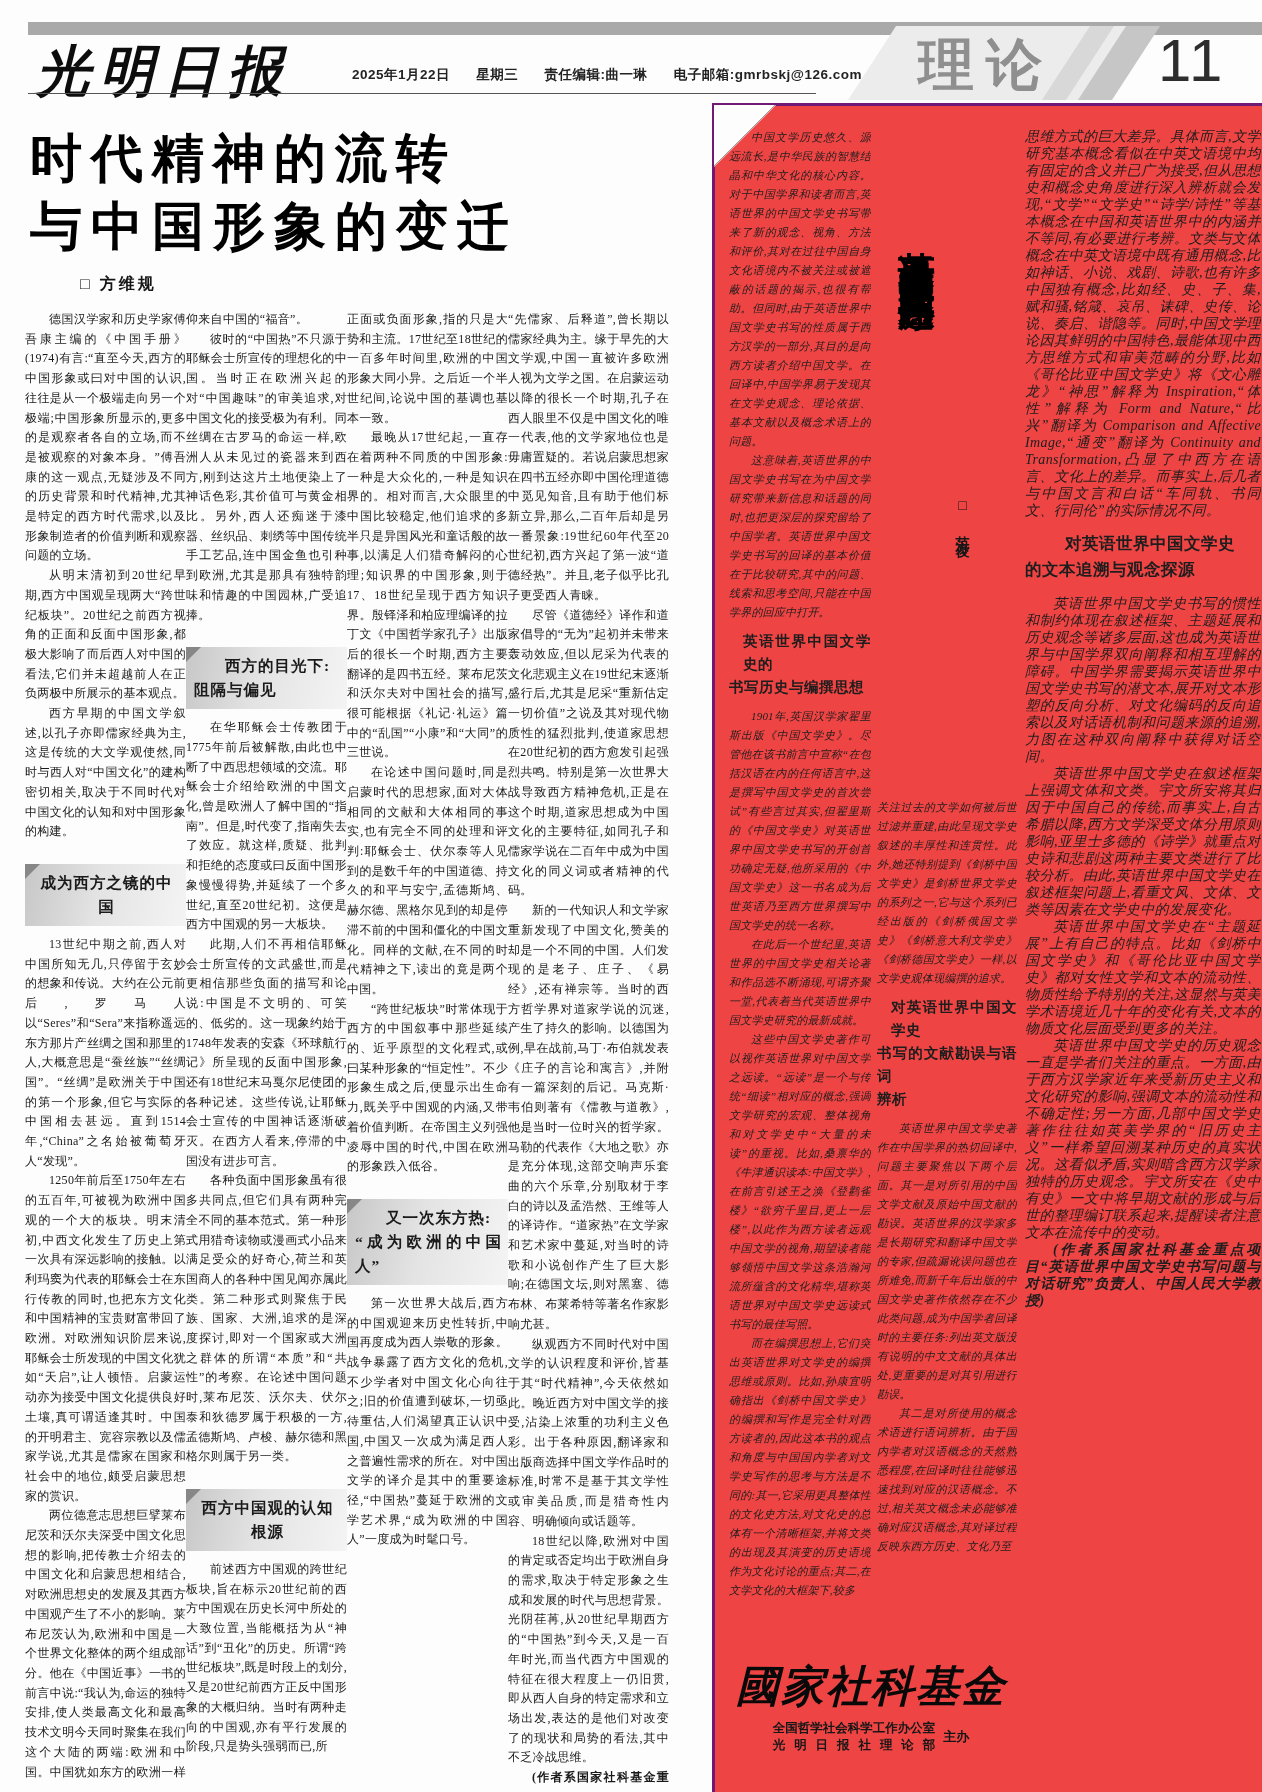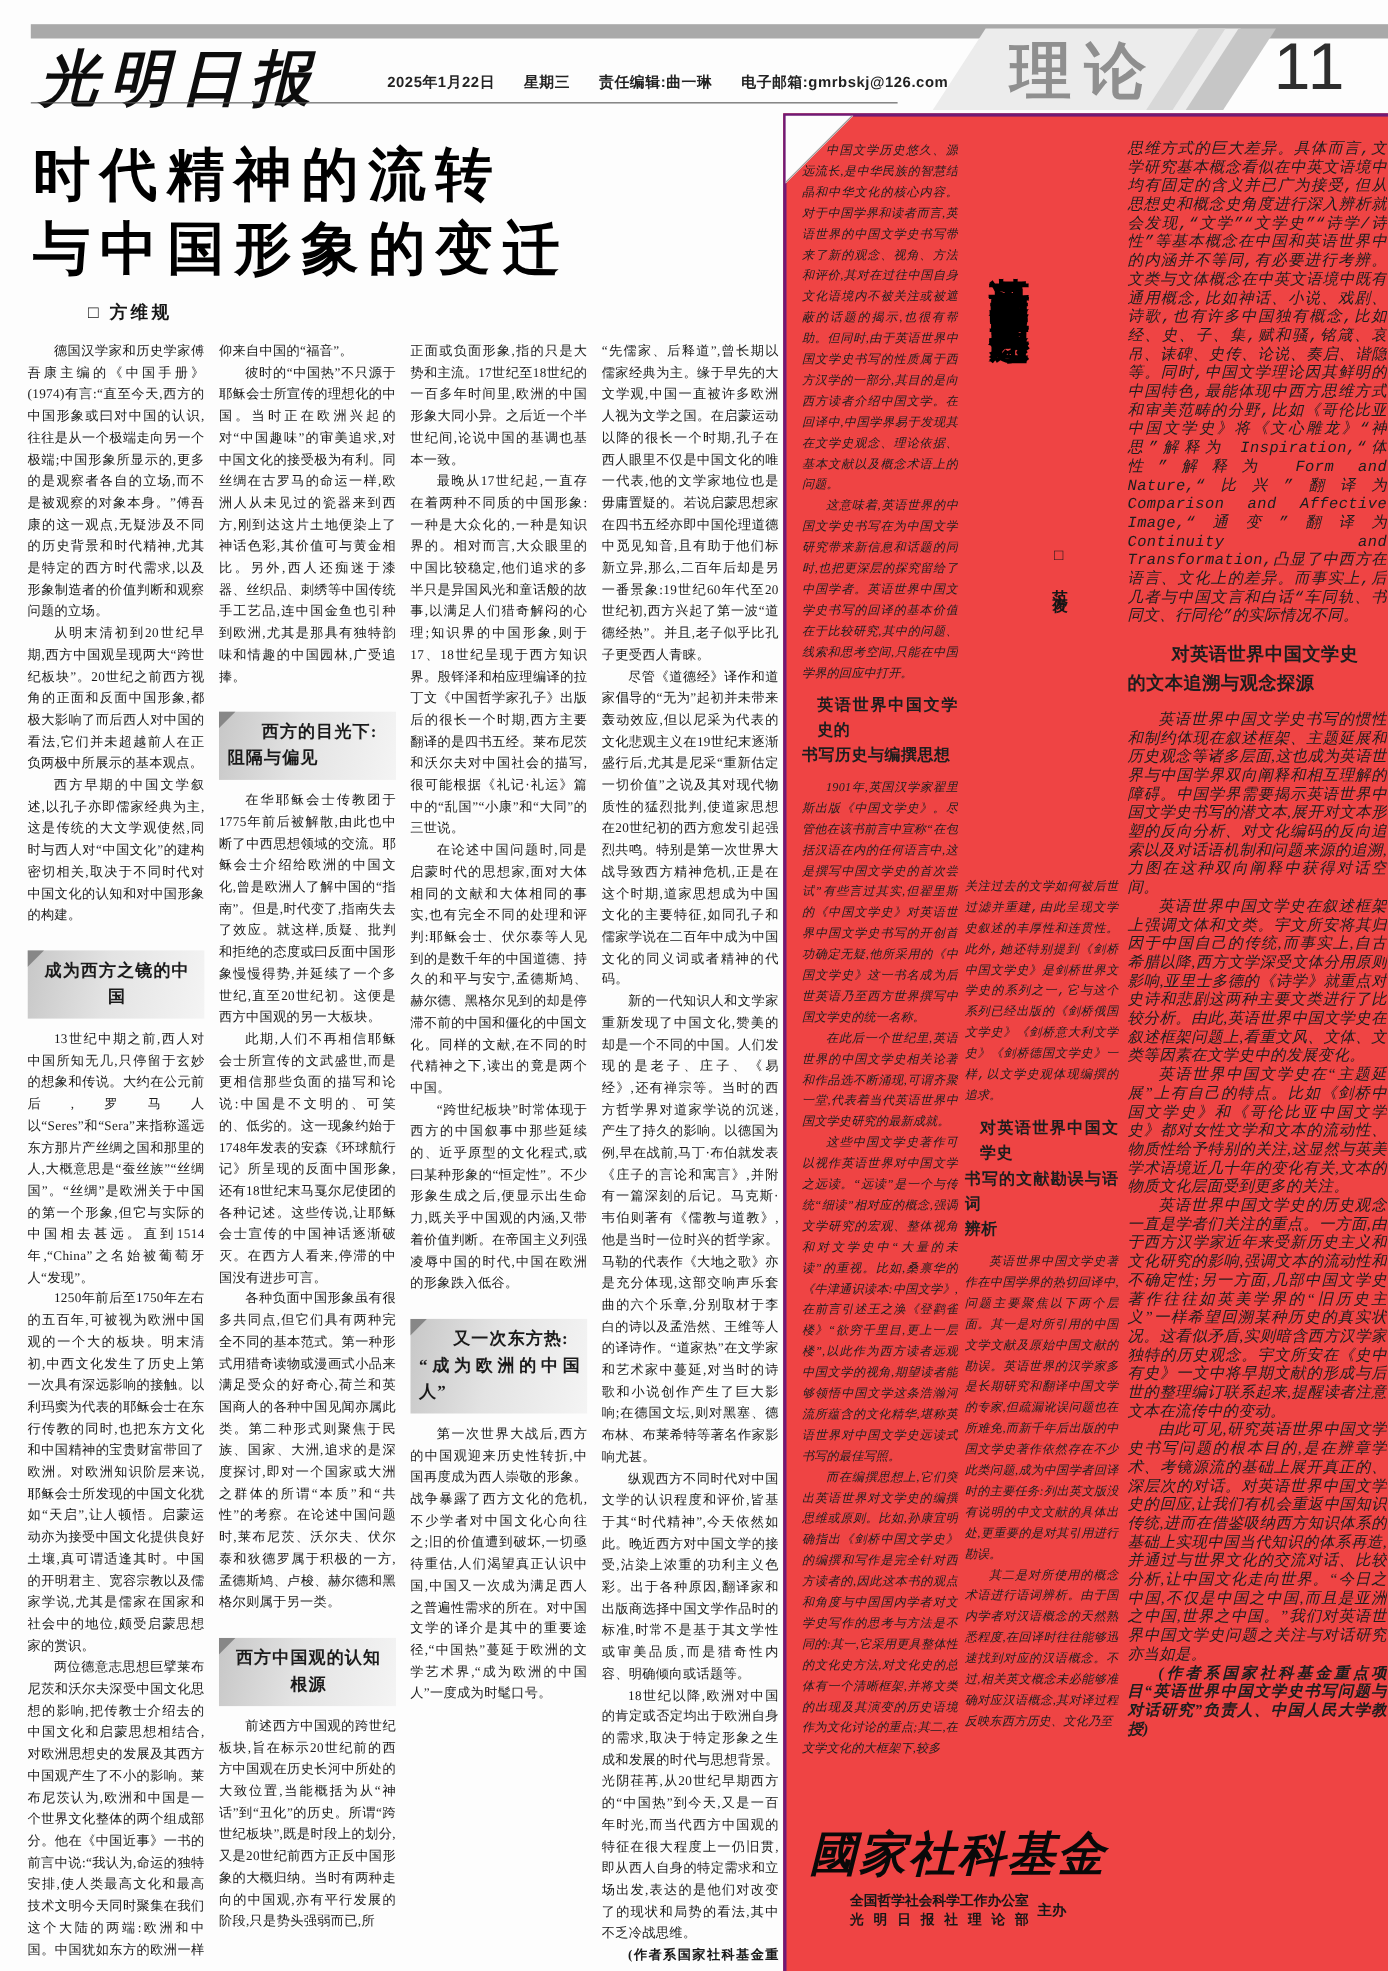--- a/index.html
+++ b/index.html
@@ -18,21 +18,21 @@
   .pg2{left:1066px;width:24px;background:#d8d8d8;}
   .pg3{left:1102px;width:34px;background:#c6c6c6;}
   .secname{position:absolute;left:918px;top:28px;font-size:56px;font-weight:900;color:#8f8f8f;
         letter-spacing:12px;}
   .pageno{position:absolute;left:1158px;top:26px;font-size:60px;color:#2e2e2e;
         font-family:"Liberation Sans","DejaVu Sans",sans-serif;font-weight:400;letter-spacing:2px;}
   
   .hl{position:absolute;left:30px;font-size:52px;font-weight:900;letter-spacing:9px;color:#000;}
   .hl1{top:124px;} .hl2{top:192px;}
   .byline{position:absolute;left:32px;top:274px;font-size:16px;font-weight:700;letter-spacing:3px;margin-left:48px;}
-  .lcols{position:absolute;left:25px;top:310px;width:684px;height:1474px;display:flex;gap:13px;align-items:center;}
+  .lcols{position:absolute;left:25px;top:310px;width:684px;height:1474px;display:flex;align-items:center;}
   .lcol{width:161px;height:1474px;overflow:hidden;text-align:justify;
         font-size:12px;line-height:19.7px;letter-spacing:.3px;color:#1a1a1a;}
   .lcol p{margin:0;text-indent:2em;}
   .lcol p.noind{text-indent:0;}
   
   .shead{position:relative;margin:22px 0 9px 0;padding:7px 6px 7px 8px;font-weight:700;font-size:15.5px;
         line-height:24px;letter-spacing:1px;text-indent:0;
         background:linear-gradient(100deg,#c7c7c7 0%,#e3e3e3 45%,#f4f4f4 100%);}
   .shead::before{content:"";position:absolute;left:0;top:0;width:0;height:0;
         border-top:15px solid #878787;border-right:15px solid transparent;}
@@ -41,21 +41,21 @@
   .shead.center{text-align:center;}
   
   .rbox{position:absolute;left:712px;top:103px;width:547px;height:1686px;border:3px solid #701a75;background:#ef4444;}
   .corner-svg{position:absolute;left:-1px;top:-1px;}
   .kai{font-style:italic;}
   .rcol{position:absolute;overflow:hidden;text-align:justify;color:#1d1d1d;}
   .rc1{left:14px;top:22px;width:142px;height:1522px;font-size:11px;line-height:19px;letter-spacing:.2px;}
   .rc2{left:162px;top:692px;width:140px;height:818px;font-size:11px;line-height:19px;letter-spacing:.2px;}
   .rc3{left:310px;top:22px;width:236px;height:1654px;font-size:14px;line-height:17px;letter-spacing:.4px;}
   .rcol p{margin:0;text-indent:2em;}
-  .rcol p.noind{text-indent:0;font-family:Liberation Mono, monospace;}
+  .rcol p.noind{text-indent:0;}
   .rhead{font-weight:700;font-style:normal;font-size:14.5px;line-height:23px;margin:8px 0;letter-spacing:.5px;}
   .rhead .hln1{display:block;padding-left:14px;}
   .rhead .hln2,.rhead .hln3{display:block;}
   .rc3 .rhead{font-size:16.5px;line-height:26px;margin:12px 0;}
   .rc3 .rhead .hln1{padding-left:40px;}
   .vtitle{position:absolute;left:176px;top:116px;height:648px;writing-mode:vertical-rl;
         font-size:37px;font-weight:900;letter-spacing:3px;color:#000;}
   .vauthor{position:absolute;left:238px;top:392px;writing-mode:vertical-rl;font-size:14px;
         font-weight:700;letter-spacing:4px;}
   .attr{font-weight:700;}
@@ -173,21 +173,20 @@
     <div class="rcol rc3 kai">
       <p class="noind">思维方式的巨大差异。具体而言,文学研究基本概念看似在中英文语境中均有固定的含义并已广为接受,但从思想史和概念史角度进行深入辨析就会发现,“文学”“文学史”“诗学/诗性”等基本概念在中国和英语世界中的内涵并不等同,有必要进行考辨。文类与文体概念在中英文语境中既有通用概念,比如神话、小说、戏剧、诗歌,也有许多中国独有概念,比如经、史、子、集,赋和骚,铭箴、哀吊、诔碑、史传、论说、奏启、谐隐等。同时,中国文学理论因其鲜明的中国特色,最能体现中西方思维方式和审美范畴的分野,比如《哥伦比亚中国文学史》将《文心雕龙》“神思”解释为 Inspiration,“体性”解释为 Form and Nature,“比兴”翻译为 Comparison and Affective Image,“通变”翻译为 Continuity and Transformation,凸显了中西方在语言、文化上的差异。而事实上,后几者与中国文言和白话“车同轨、书同文、行同伦”的实际情况不同。</p>
       <div class="rhead">
         <span class="hln1">对英语世界中国文学史</span>
         <span class="hln2">的文本追溯与观念探源</span>
       </div>
       <p>英语世界中国文学史书写的惯性和制约体现在叙述框架、主题延展和历史观念等诸多层面,这也成为英语世界与中国学界双向阐释和相互理解的障碍。中国学界需要揭示英语世界中国文学史书写的潜文本,展开对文本形塑的反向分析、对文化编码的反向追索以及对话语机制和问题来源的追溯,力图在这种双向阐释中获得对话空间。</p>
       <p>英语世界中国文学史在叙述框架上强调文体和文类。宇文所安将其归因于中国自己的传统,而事实上,自古希腊以降,西方文学深受文体分用原则影响,亚里士多德的《诗学》就重点对史诗和悲剧这两种主要文类进行了比较分析。由此,英语世界中国文学史在叙述框架问题上,看重文风、文体、文类等因素在文学史中的发展变化。</p>
       <p>英语世界中国文学史在“主题延展”上有自己的特点。比如《剑桥中国文学史》和《哥伦比亚中国文学史》都对女性文学和文本的流动性、物质性给予特别的关注,这显然与英美学术语境近几十年的变化有关,文本的物质文化层面受到更多的关注。</p>
       <p>英语世界中国文学史的历史观念一直是学者们关注的重点。一方面,由于西方汉学家近年来受新历史主义和文化研究的影响,强调文本的流动性和不确定性;另一方面,几部中国文学史著作往往如英美学界的“旧历史主义”一样希望回溯某种历史的真实状况。这看似矛盾,实则暗含西方汉学家独特的历史观念。宇文所安在《史中有史》一文中将早期文献的形成与后世的整理编订联系起来,提醒读者注意文本在流传中的变动。</p>
-      <p>由此可见,研究英语世界中国文学史书写问题的根本目的,是在辨章学术、考镜源流的基础上展开真正的、深层次的对话。对英语世界中国文学史的回应,让我们有机会重返中国知识传统,进而在借鉴吸纳西方知识体系的基础上实现中国当代知识的体系再造,并通过与世界文化的交流对话、比较分析,让中国文化走向世界。“今日之中国,不仅是中国之中国,而且是亚洲之中国,世界之中国。”我们对英语世界中国文学史问题之关注与对话研究亦当如是。</p>
       <p class="attr">(作者系国家社科基金重点项目“英语世界中国文学史书写问题与对话研究”负责人、中国人民大学教授)</p>
     </div>
 
     <div class="ad">
       <div class="ad-title">國家社科基金</div>
       <div class="ad-sub">
         <div class="ad-orgs">
           <div>全国哲学社会科学工作办公室</div>
           <div>光明日报社理论部</div>
         </div>

